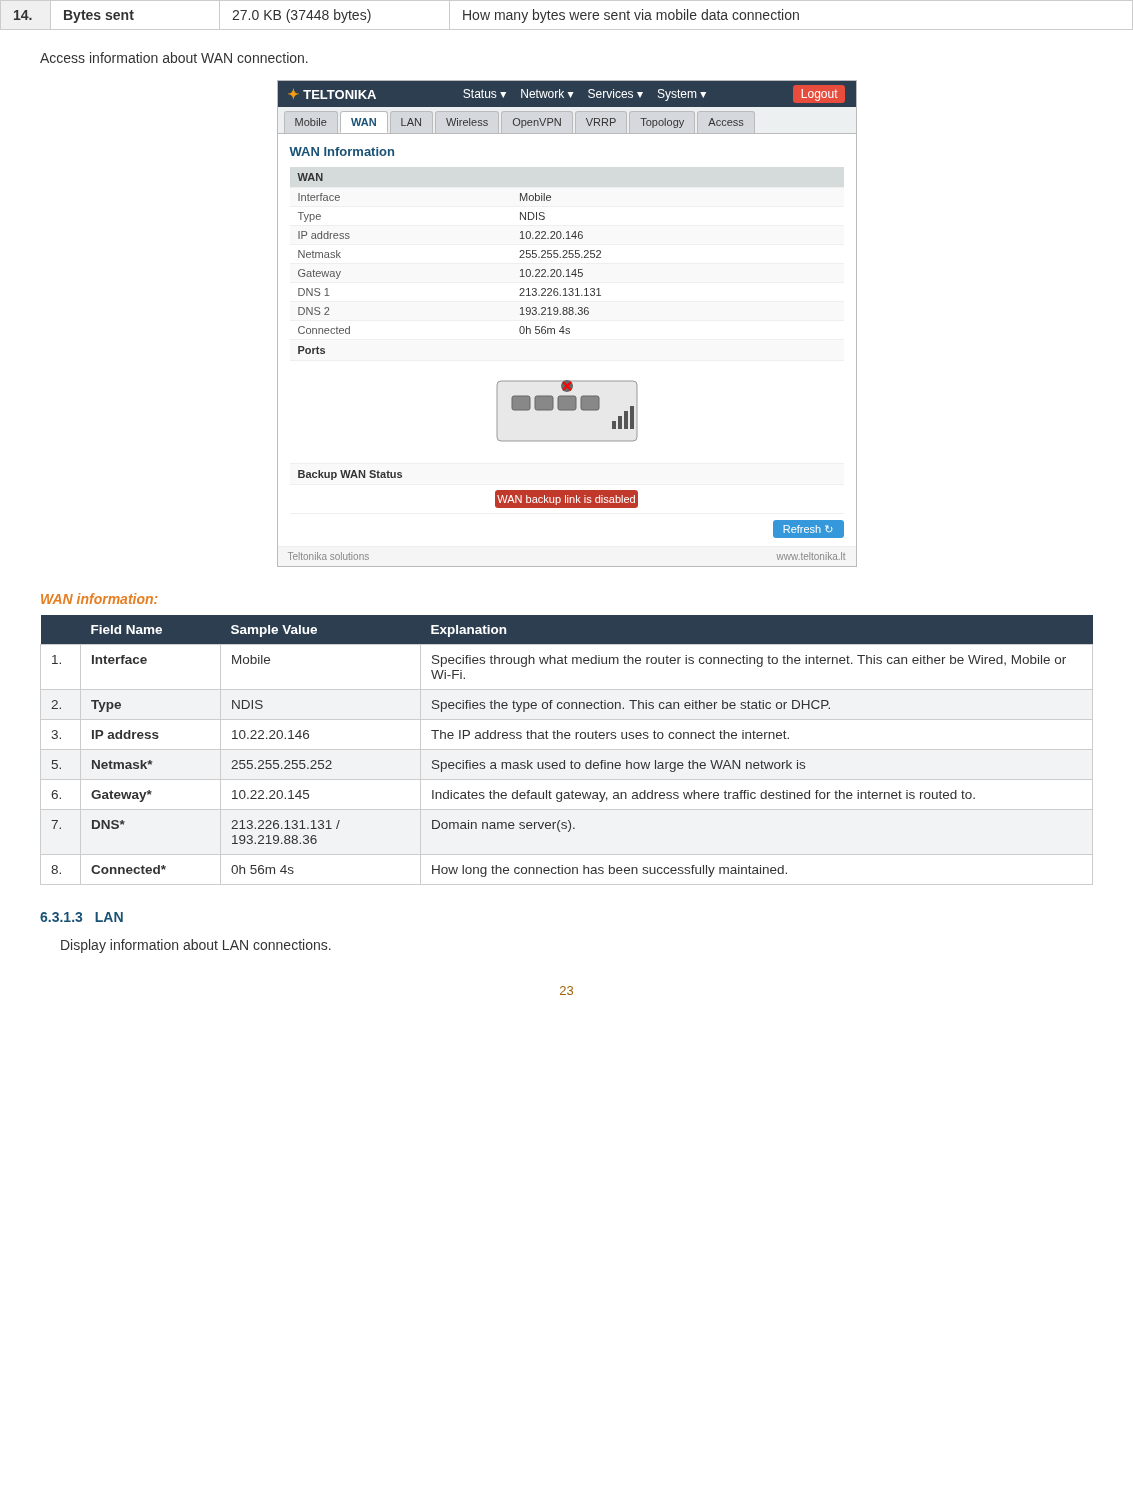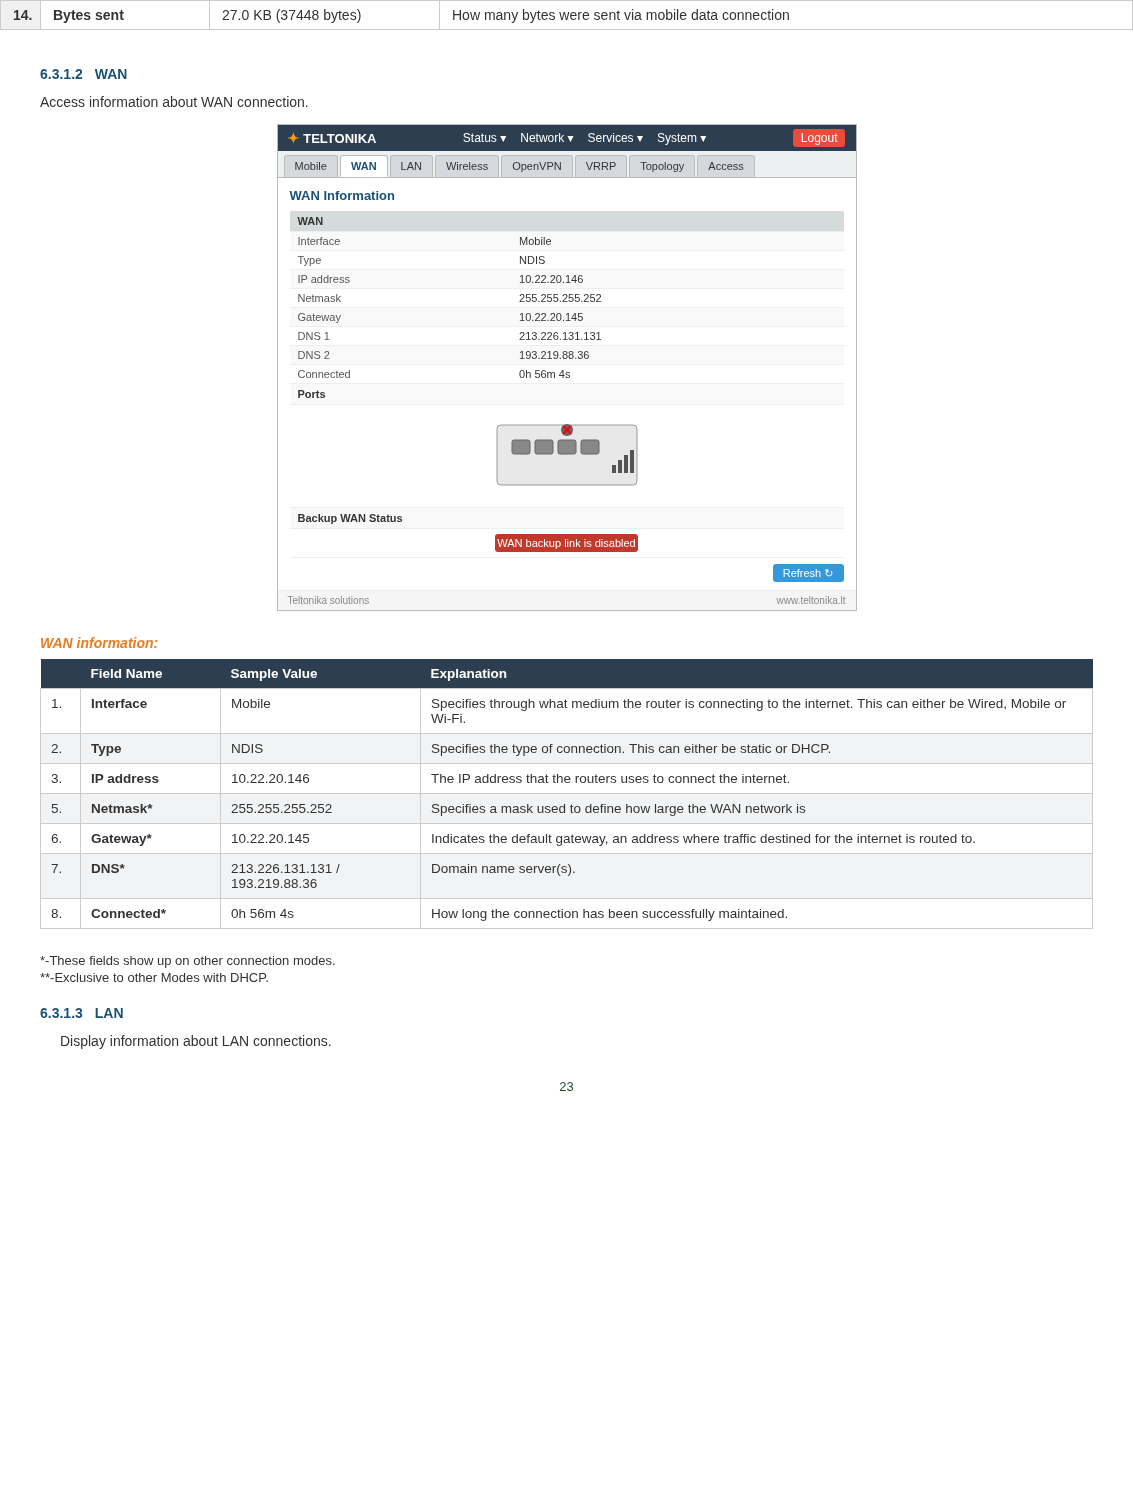--- a/index.html
+++ b/index.html
@@ -217,57 +217,53 @@
     
     .section-313 {
       margin-top: 20px;
     }
 
     
     .page-number {
       text-align: center;
       margin-top: 30px;
       font-size: 13px;
-      color: #14532d;
+      color: #a16207;
     }
 
     
     .bytes-row {
       display: flex;
       border: 1px solid #ccc;
       margin-bottom: 0;
     }
     .bytes-row .b-cell {
       padding: 6px 12px;
       border-right: 1px solid #ccc;
     }
     .bytes-row .b-cell:last-child {
       border-right: none;
       flex: 1;
     }
-    .bytes-row .b-num { width: 40px; background: #f0f0f0; font-weight: bold; }
+    .bytes-row .b-num { width: 50px; background: #f0f0f0; font-weight: bold; }
     .bytes-row .b-name { width: 169px; font-weight: bold; }
     .bytes-row .b-val { width: 230px; }
   </style>
 </head>
 <body>
 
 <div class="bytes-row">
   <div class="b-cell b-num">14.</div>
   <div class="b-cell b-name">Bytes sent</div>
   <div class="b-cell b-val">27.0 KB (37448 bytes)</div>
   <div class="b-cell">How many bytes were sent via mobile data connection</div>
 </div>
 
 <div class="main-content">
 
-  <div class="section-header">
-    <span class="section-id">6.3.1.2</span>
-    <span class="section-title">WAN</span>
-  </div>
   <div class="section-desc">Access information about WAN connection.</div>
 
   <div class="router-screenshot">
 
     <div class="router-topbar">
       <div class="logo">
         <span class="logo-icon">✦</span>
         <span>TELTONIKA</span>
       </div>
       <div class="nav-links">
@@ -431,24 +427,20 @@
       </tr>
         <tr>
         <td class="row-num">8.</td>
         <td class="field-col">Connected*</td>
         <td class="sample-col">0h 56m 4s</td>
         <td class="explanation-col">How long the connection has been successfully maintained.</td>
       </tr>
       </tbody>
   </table>
 
-  <div class="footnotes">
-    <div>*-These fields show up on other connection modes.</div>
-    <div>**-Exclusive to other Modes with DHCP.</div>
-  </div>
 
   <div class="section-313">
     <div class="section-header">
       <span class="section-id">6.3.1.3</span>
       <span class="section-title">LAN</span>
     </div>
     <div class="section-desc" style="padding-left: 20px;">Display information about LAN connections.</div>
   </div>
 
   <div class="page-number">23</div>

